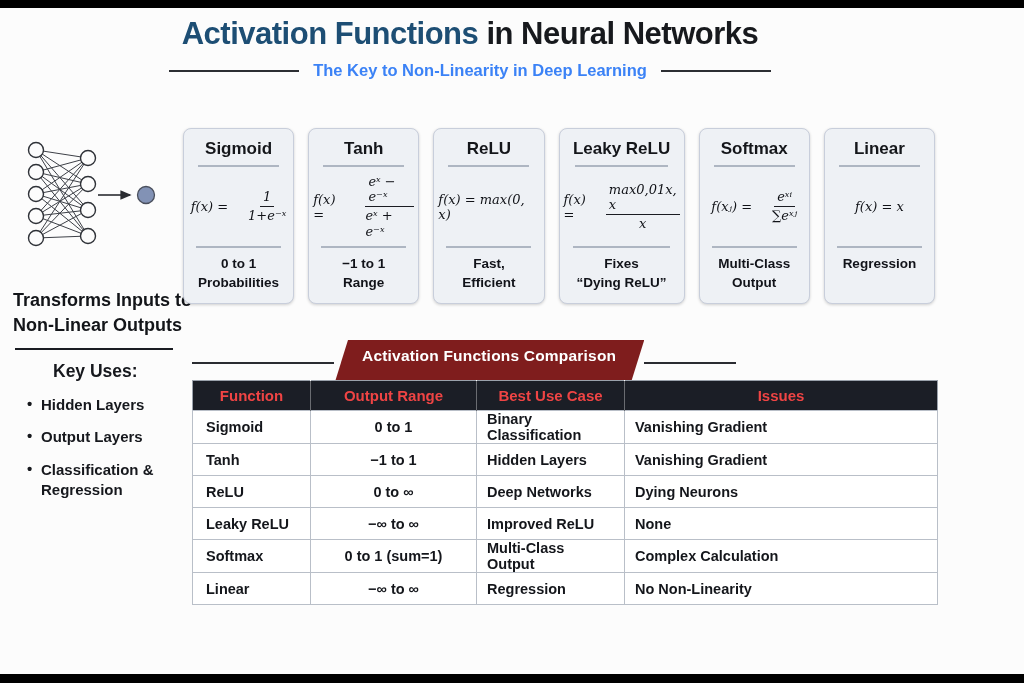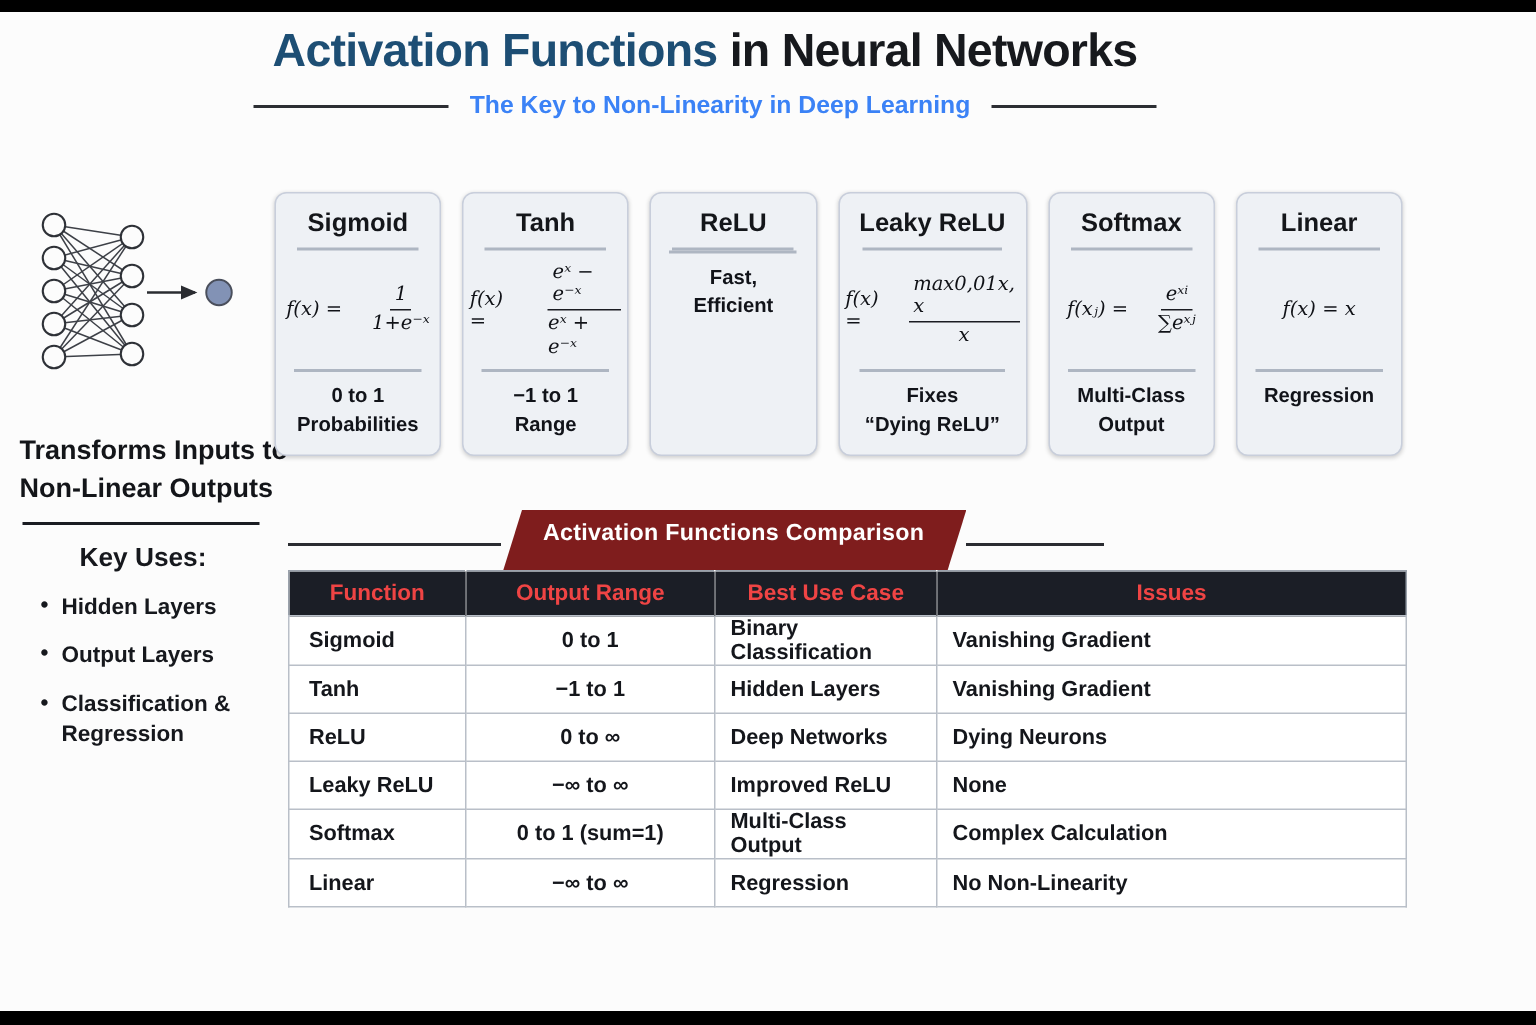--- a/index.html
+++ b/index.html
@@ -172,20 +172,23 @@
       <div class="note-rule"></div>
       <div class="note">
         <div>−1 to 1</div>
         <div>Range</div>
       </div>
     </div>
 
     <div class="card">
       <div class="card-title">ReLU</div>
       <div class="title-rule"></div>
+      <div class="formula">
+        <span>f(x) = max(0, x)</span>
+      </div>
       <div class="note-rule"></div>
       <div class="note">
         <div>Fast,</div>
         <div>Efficient</div>
       </div>
     </div>
 
     <div class="card">
       <div class="card-title">Leaky ReLU</div>
       <div class="title-rule"></div>

